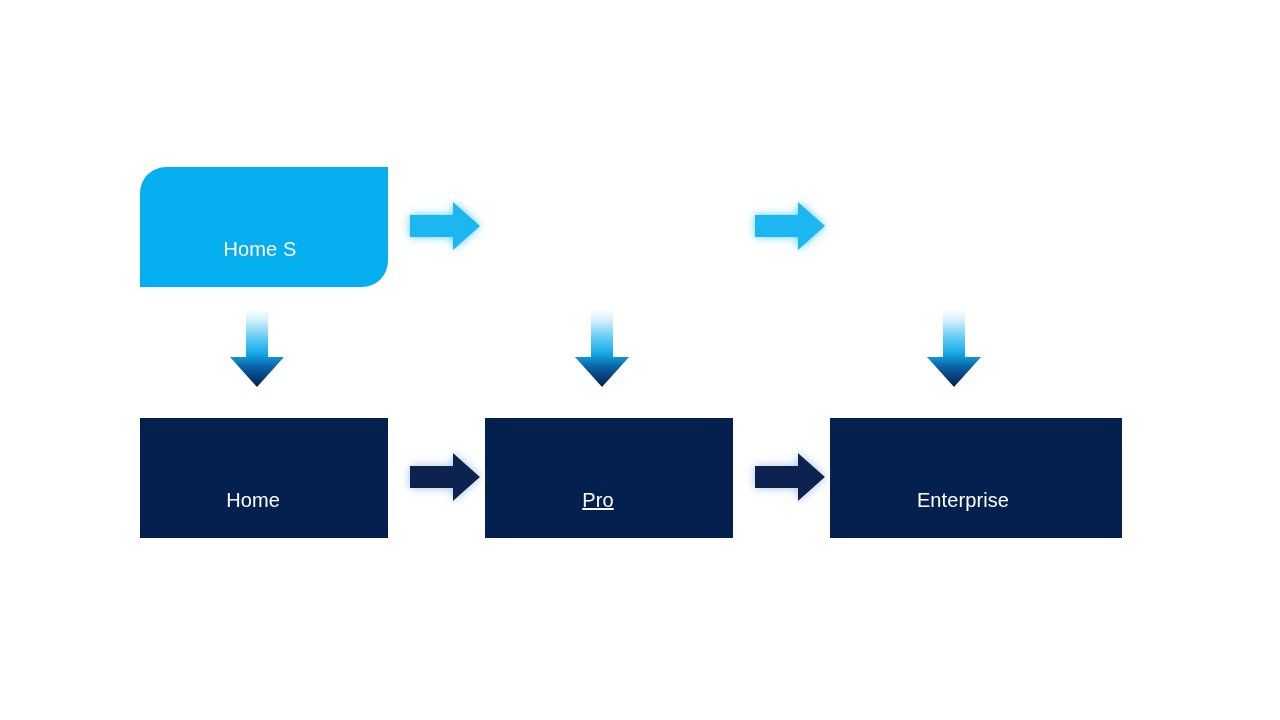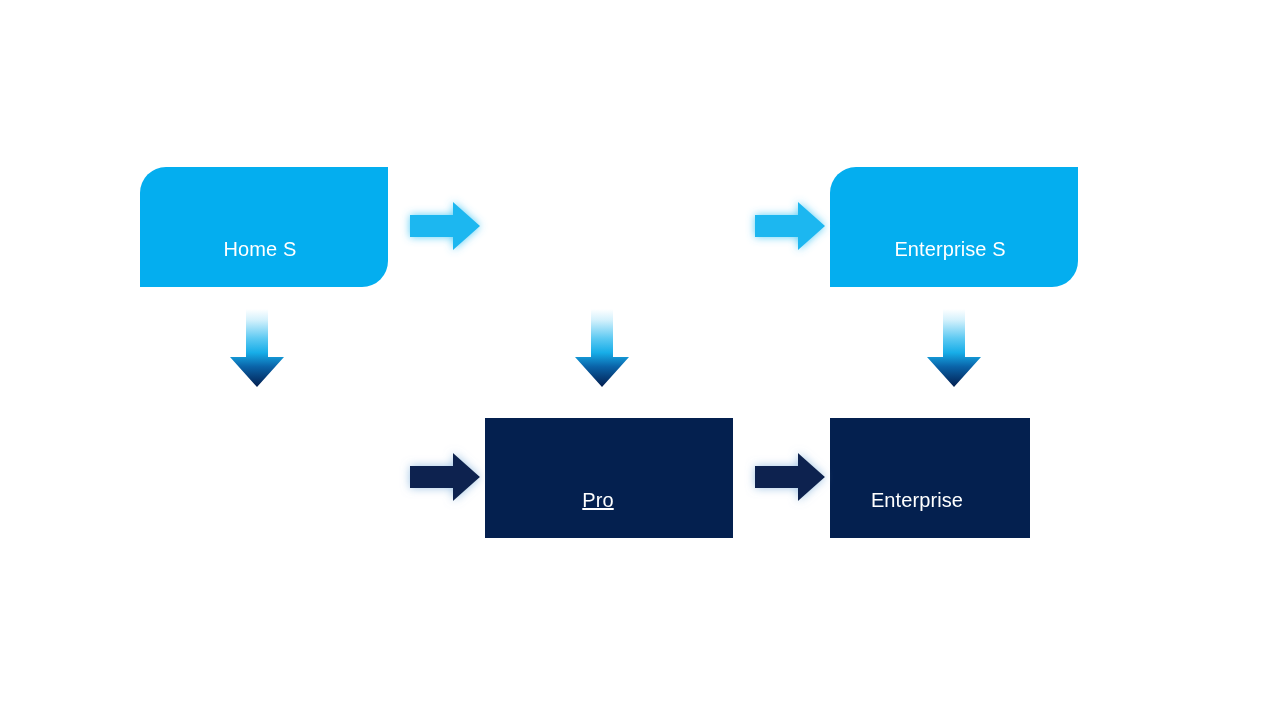--- a/index.html
+++ b/index.html
@@ -73,30 +73,30 @@
 </head>
 <body>
 
 <div id="canvas">
 
   <div class="node node-service" style="left:140px; top:167px; width:248px; height:120px;">
     <span class="node-label">Home S</span>
   </div>
 
 
-  <div class="node node-service" style="left:830px; top:167px; width:248px; height:120px;">
-    <span class="node-label">Enterprise S</span>
+
+  <div class="node node-plan plan-home" style="left:140px; top:418px; width:248px; height:120px;">
+    <span class="node-label">Home</span>
   </div>
-
 
   <div class="node node-plan plan-pro" style="left:485px; top:418px; width:248px; height:120px;text-decoration:underline;">
     <span class="node-label">Pro</span>
   </div>
 
-  <div class="node node-plan plan-enterprise" style="left:830px; top:418px; width:200px; height:120px;">
+  <div class="node node-plan plan-enterprise" style="left:830px; top:418px; width:292px; height:120px;">
     <span class="node-label">Enterprise</span>
   </div>
 
   <svg width="0" height="0" style="position:absolute" aria-hidden="true">
     <defs>
 
       <filter id="glowBlue" x="-70%" y="-70%" width="240%" height="240%">
         <feDropShadow dx="0" dy="0" stdDeviation="4.5" flood-color="#4FCBF5" flood-opacity="0.95"></feDropShadow>
       </filter>
 

